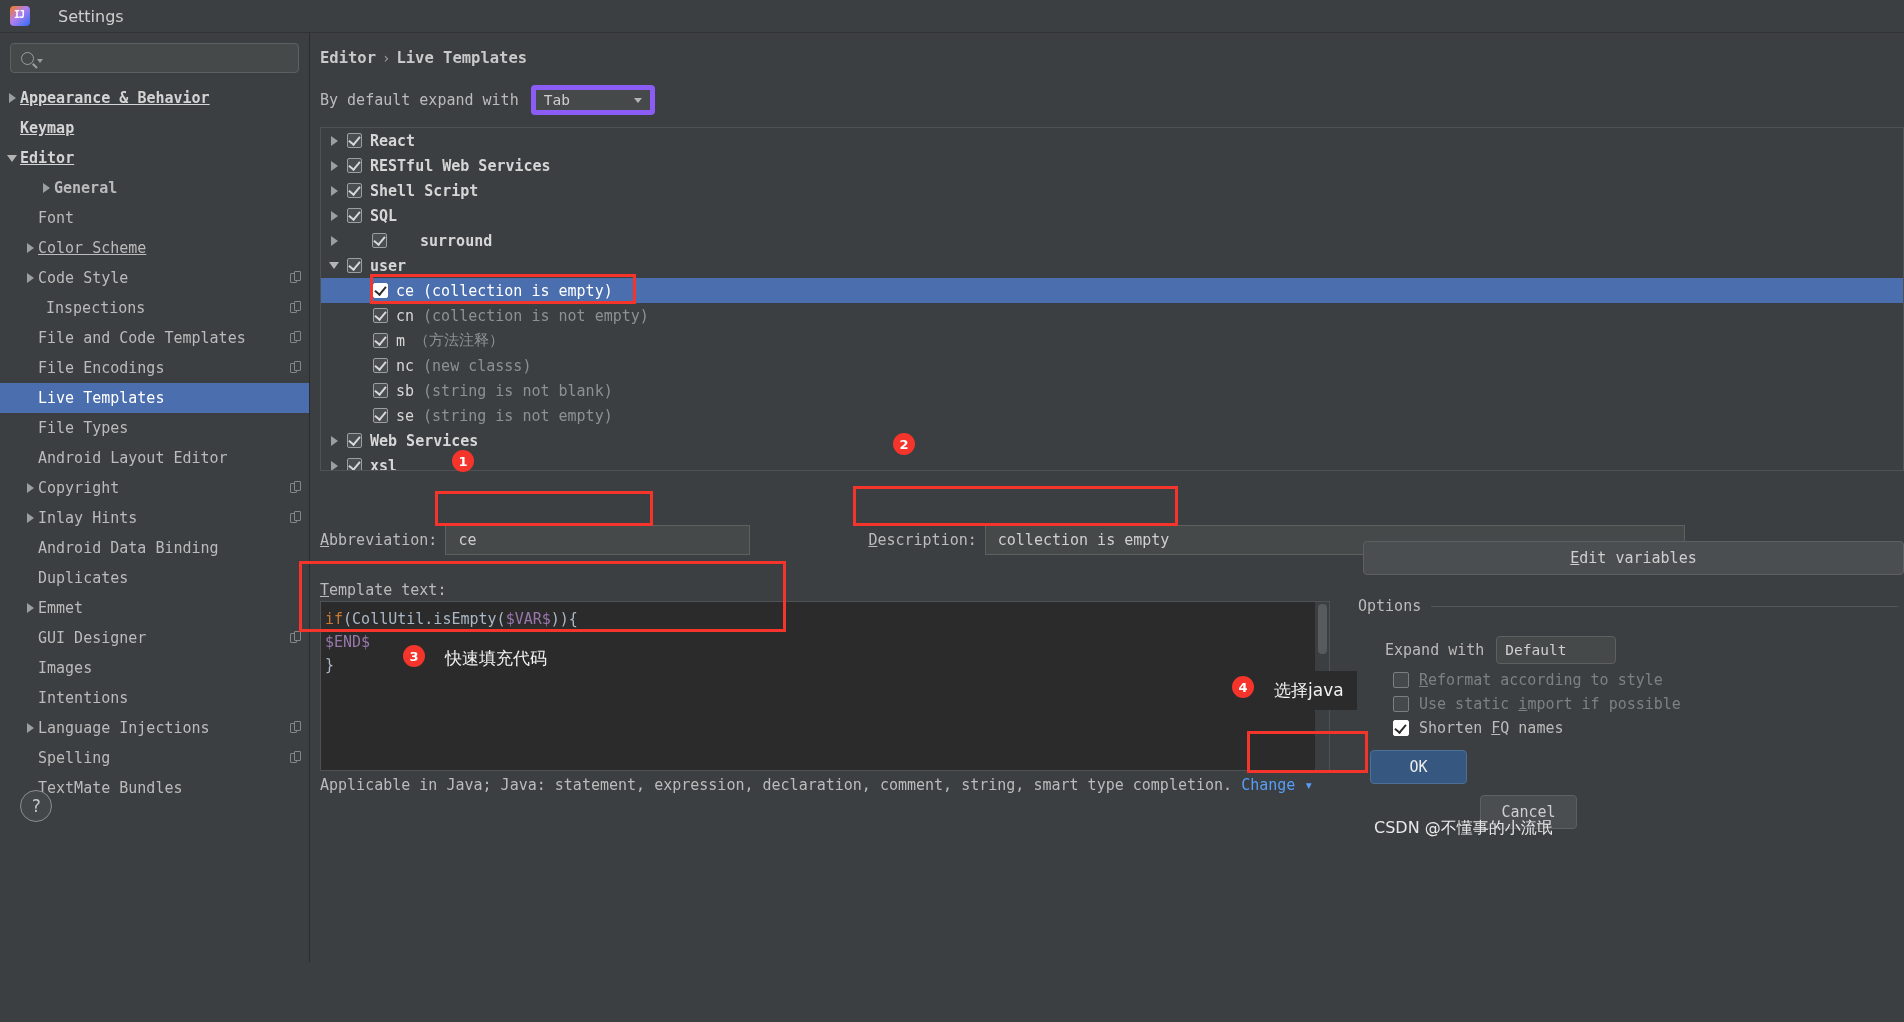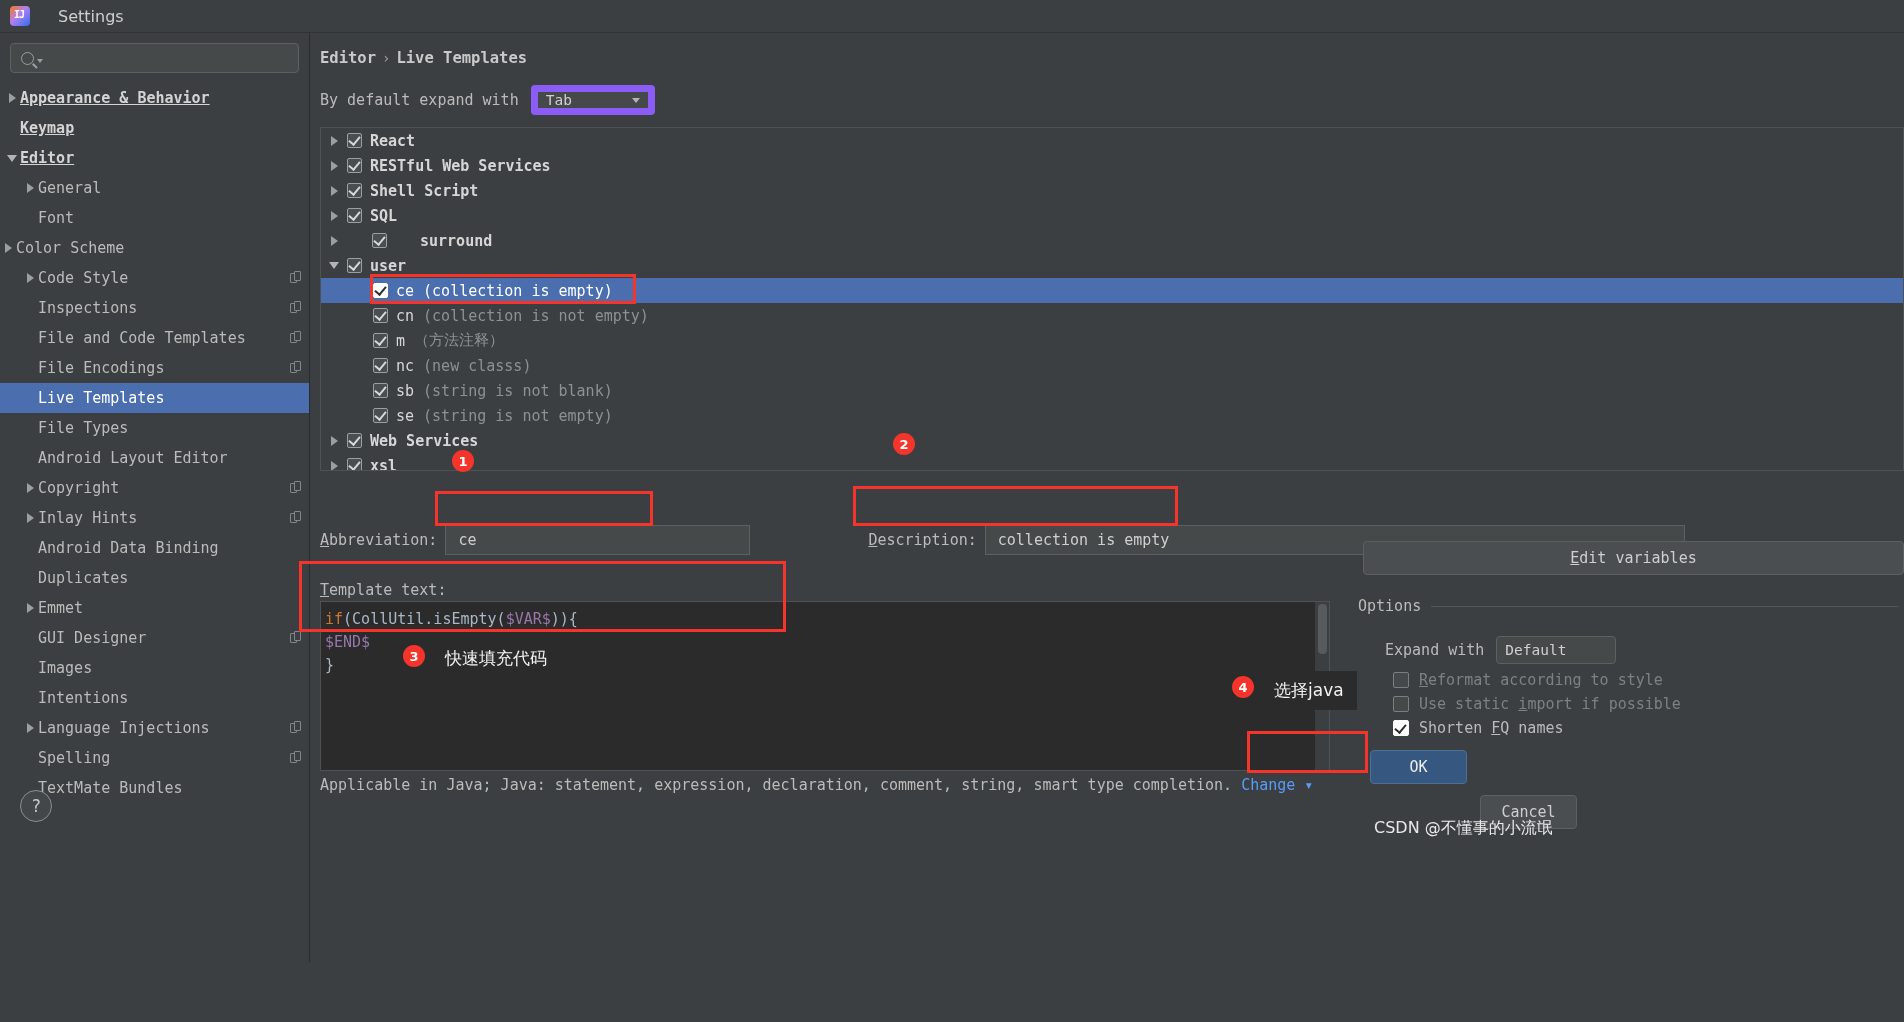--- a/index.html
+++ b/index.html
@@ -67,21 +67,21 @@
   }
   .copy-ico i.a { left:0; top:2px; width:7px; height:10px; }
   .copy-ico i.b { left:4px; top:0px; width:7px; height:10px; background:#3c3f41; }
 
   
   #main { flex:1 1 auto; position:relative; background:#3c3f41; }
   #breadcrumb { font-size:15.5px; padding:16px 0 0 10px; color:#c9c9c9; font-weight:bold; }
   #breadcrumb .sep { font-weight:normal; color:#9a9fa1; padding:0 6px; font-size:14px; }
   #expandrow { display:flex; align-items:center; padding:18px 0 0 10px; font-size:15px; color:#bbbbbb; }
   #expandrow .combo {
-    margin-left:12px; width:124px; height:30px; background:#45494a; border:7px solid #8b5cf6;
+    margin-left:12px; width:124px; height:30px; background:#45494a; border:5px solid #8b5cf6;
     border-radius:4px; display:flex; align-items:center; padding:0 8px; color:#cfcfcf; font-size:14.5px;
     justify-content:space-between;
   }
   .cb-caret { width:0;height:0;border-left:4.5px solid transparent;border-right:4.5px solid transparent;border-top:5.5px solid #b4b4b4; }
 
   
   #tmpl-tree {
     margin:12px 0 0 10px; background:#3c3f41; border:1px solid #4e5254;
     height:344px; overflow:hidden; position:relative;
   }
@@ -224,47 +224,47 @@
         <div class="tree-item bold" style="padding-left: 4px;">
           <span class="arr"></span>
           <span class="lbl">Keymap</span>
         </div>
         <div class="tree-item bold" style="padding-left: 4px;">
           <span class="arr">
             <span class="tri-d"></span>
           </span>
           <span class="lbl">Editor</span>
         </div>
-        <div class="tree-item" style="padding-left: 22px;">
+        <div class="tree-item" style="padding-left: 38px; font-weight: bold;">
           <span class="arr">
             <span class="tri-r"></span>
           </span>
           <span class="lbl">General</span>
         </div>
         <div class="tree-item" style="padding-left: 22px;">
           <span class="arr"></span>
           <span class="lbl">Font</span>
         </div>
-        <div class="tree-item" style="">
+        <div class="tree-item" style="padding-left: 22px; text-decoration: underline;">
           <span class="arr">
             <span class="tri-r"></span>
           </span>
           <span class="lbl">Color Scheme</span>
         </div>
         <div class="tree-item" style="padding-left: 22px;">
           <span class="arr">
             <span class="tri-r"></span>
           </span>
           <span class="lbl">Code Style</span>
           <span class="copy-ico">
             <i class="a"></i>
             <i class="b"></i>
           </span>
         </div>
-        <div class="tree-item" style="padding-left: 22px;">
+        <div class="tree-item" style="padding-left: 22px; gap: 8px;">
           <span class="arr"></span>
           <span class="lbl">Inspections</span>
           <span class="copy-ico">
             <i class="a"></i>
             <i class="b"></i>
           </span>
         </div>
         <div class="tree-item" style="padding-left: 22px;">
           <span class="arr"></span>
           <span class="lbl">File and Code Templates</span>

